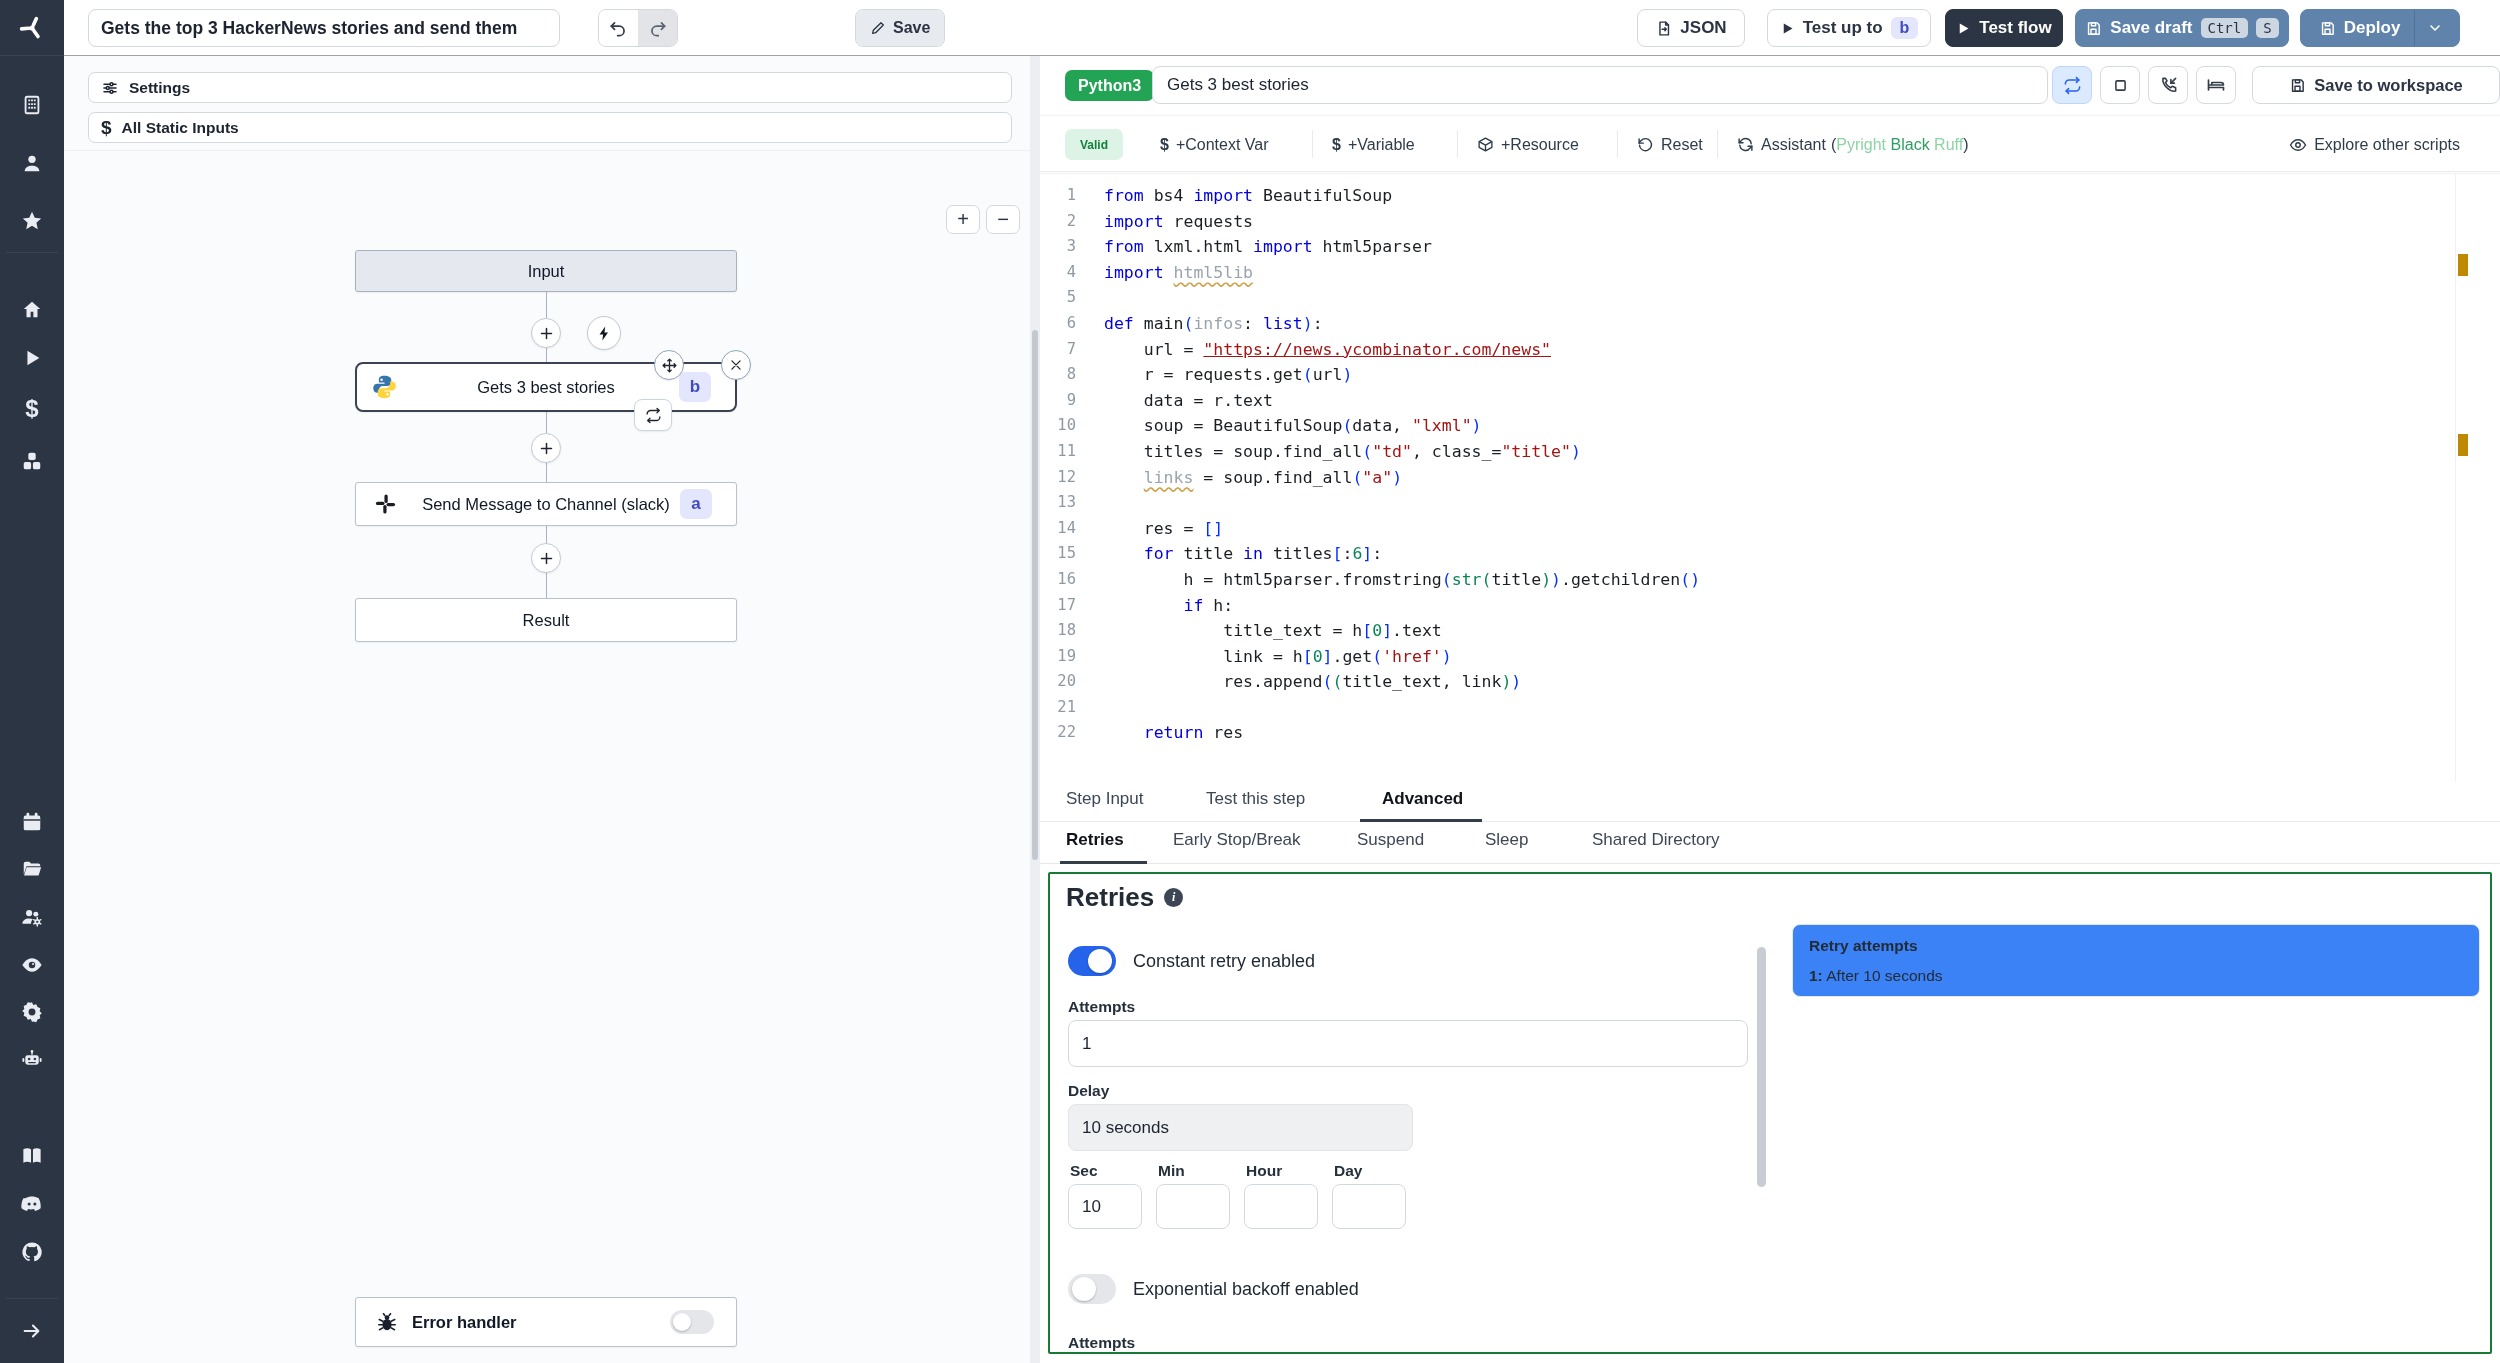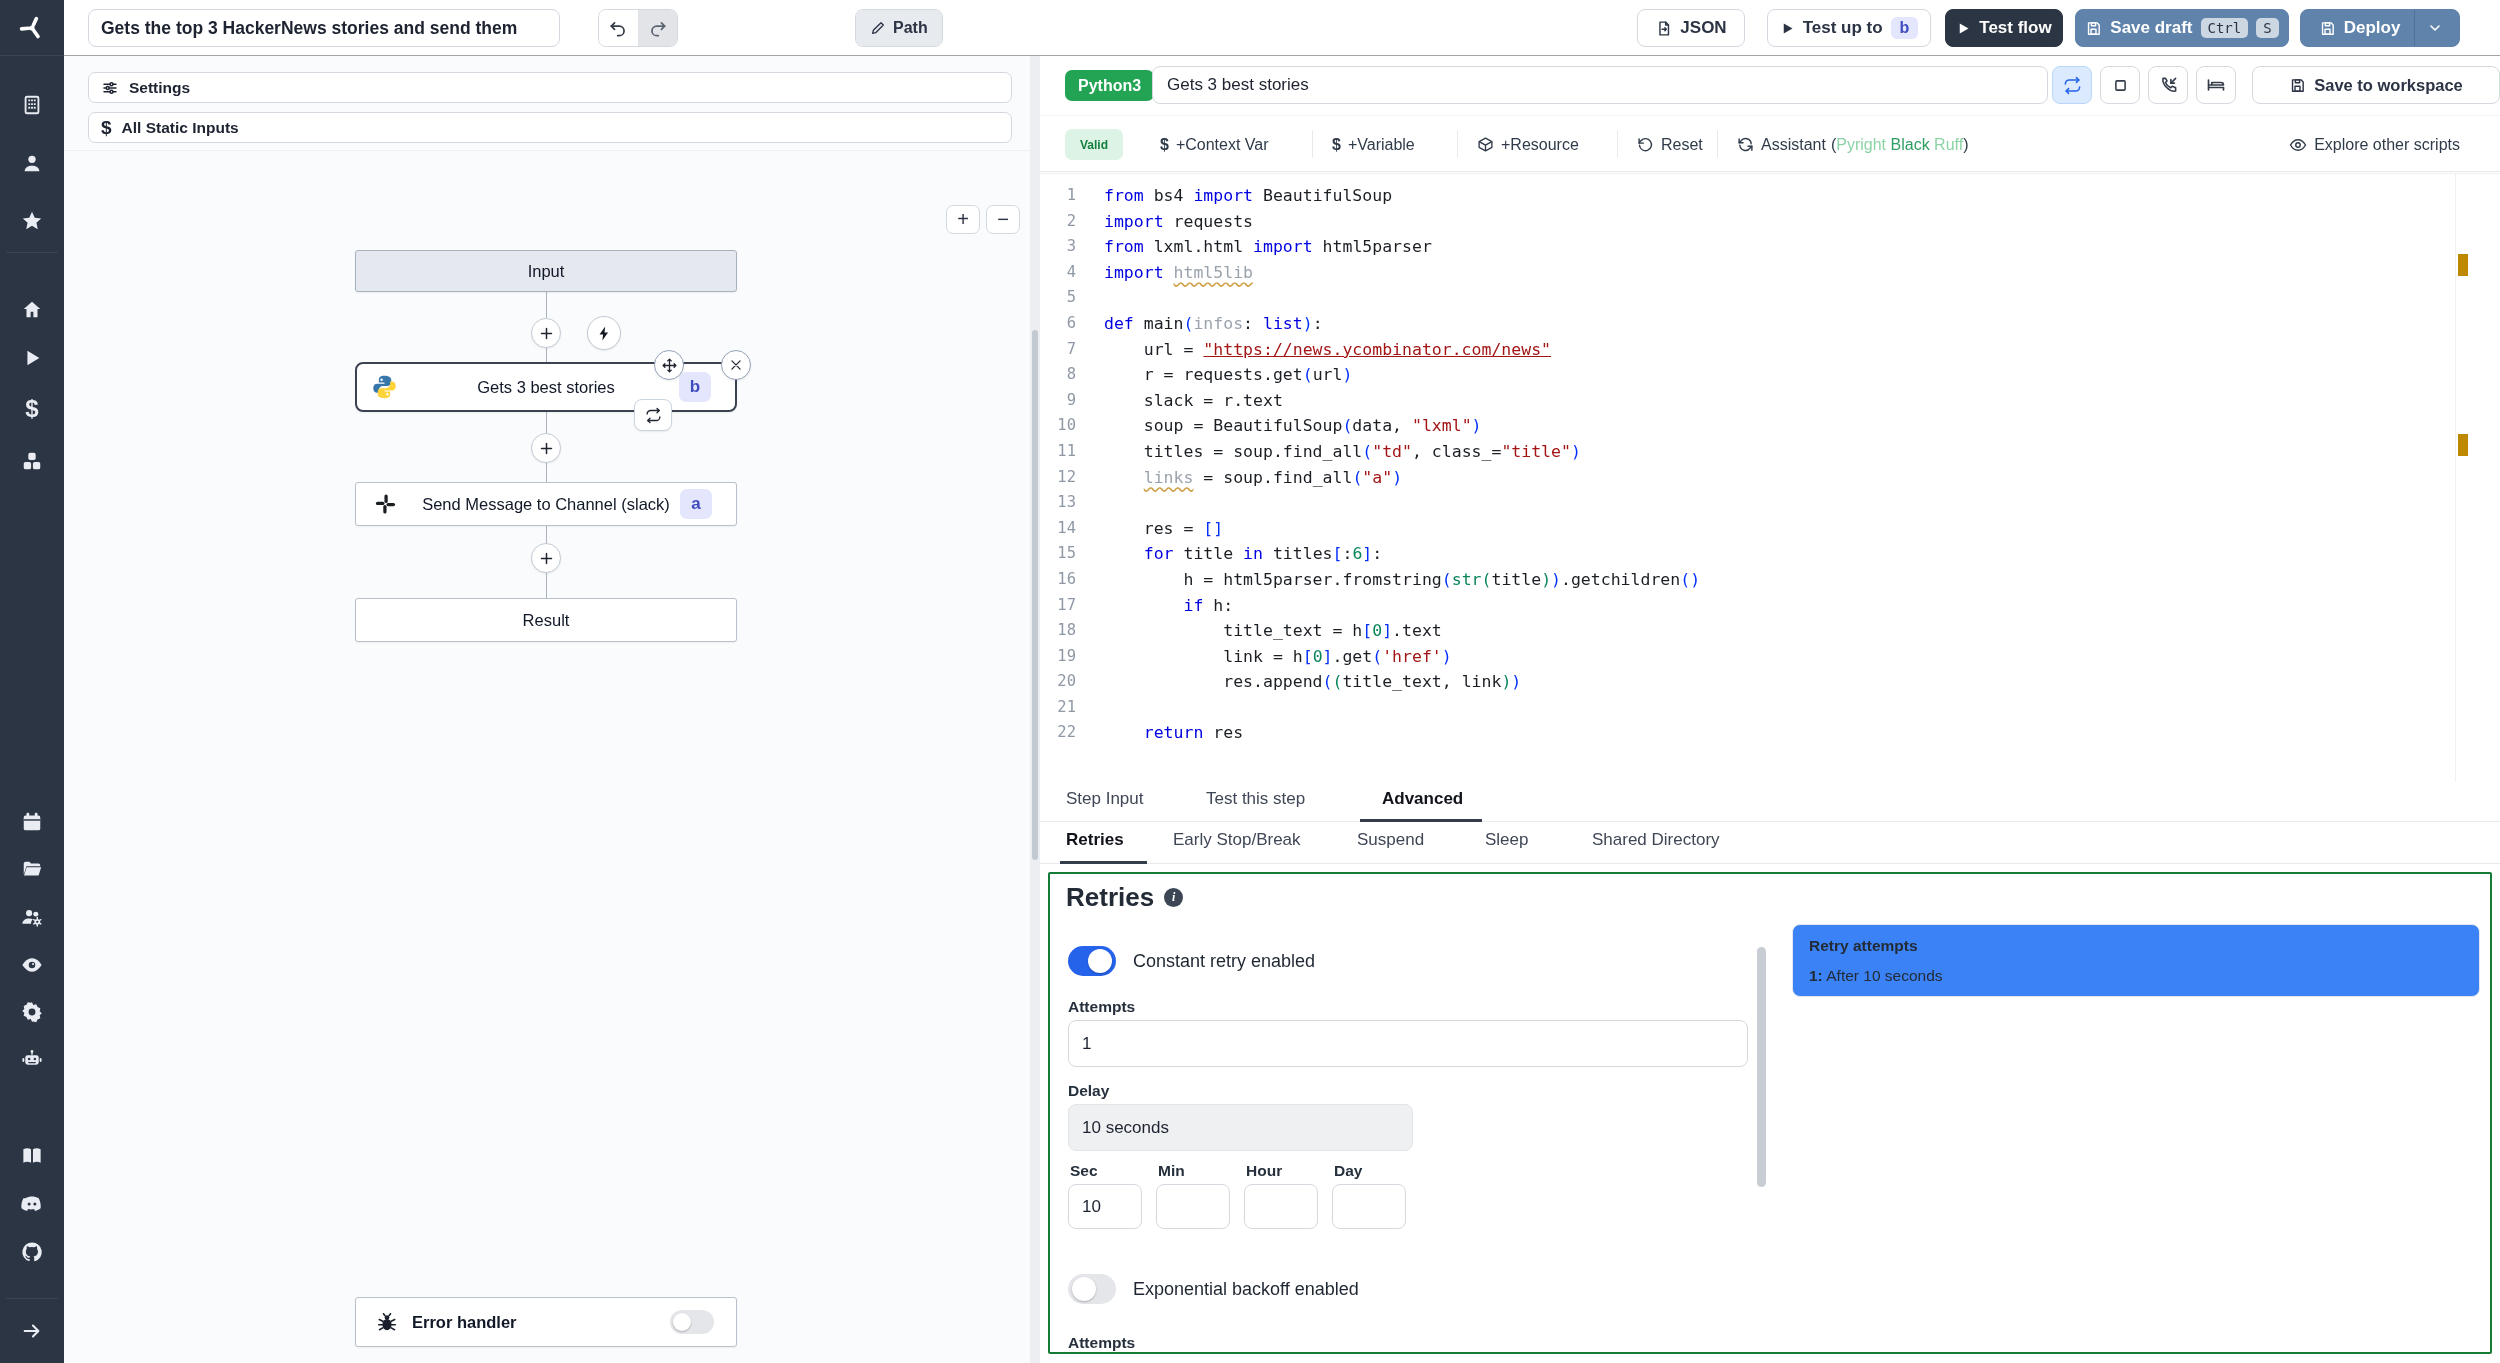--- a/index.html
+++ b/index.html
@@ -255,21 +255,21 @@
           </svg>
         </div>
     </div>
     <div class="path-chip">
       <div class="path-left">
         <span>
             <svg width="16" height="16" viewBox="0 0 24 24" fill="none" stroke="#2b3344" stroke-width="2" stroke-linecap="round" stroke-linejoin="round">
               <path d="M4 20l4.5-1L20 7.5 16.5 4 5 15.5z"></path>
             </svg>
           </span>
-        <span>Path</span>
+        <span>Save</span>
       </div>
     </div>
     <button class="tb-btn" style="left:1573px;width:108px">
       <svg width="17" height="17" viewBox="0 0 24 24" fill="none" stroke="#2b3344" stroke-width="2" stroke-linecap="round" stroke-linejoin="round">
           <path d="M7 3h8l4 4v14H7z"></path>
           <path d="M15 3v4h4"></path>
           <path d="M10 13h6M14 11l2 2-2 2"></path>
         </svg>
       <span>JSON</span>
     </button>
@@ -523,21 +523,21 @@
     <div class="editor">
       <div class="codewrap" id="codewrap">
           <div class="cline"><span class="lnum">1</span><span class="ltext"><span class="tok-kw">from</span> bs4 <span class="tok-kw">import</span> BeautifulSoup</span></div>
           <div class="cline"><span class="lnum">2</span><span class="ltext"><span class="tok-kw">import</span> requests</span></div>
           <div class="cline"><span class="lnum">3</span><span class="ltext"><span class="tok-kw">from</span> lxml.html <span class="tok-kw">import</span> html5parser</span></div>
           <div class="cline"><span class="lnum">4</span><span class="ltext"><span class="tok-kw">import</span> <span class="tok-dim tok-squig">html5lib</span></span></div>
           <div class="cline"><span class="lnum">5</span><span class="ltext">&nbsp;</span></div>
           <div class="cline"><span class="lnum">6</span><span class="ltext"><span class="tok-kw">def</span> main<span class="tok-br1">(</span><span class="tok-dim">infos</span>: <span class="tok-kw">list</span><span class="tok-br1">)</span>:</span></div>
           <div class="cline"><span class="lnum">7</span><span class="ltext">    url = <span class="tok-str tok-link">"https://news.ycombinator.com/news"</span></span></div>
           <div class="cline"><span class="lnum">8</span><span class="ltext">    r = requests.get<span class="tok-br1">(</span>url<span class="tok-br1">)</span></span></div>
-          <div class="cline"><span class="lnum">9</span><span class="ltext">    slack = r.text</span></div>
+          <div class="cline"><span class="lnum">9</span><span class="ltext">    data = r.text</span></div>
           <div class="cline"><span class="lnum">10</span><span class="ltext">    soup = BeautifulSoup<span class="tok-br1">(</span>data, <span class="tok-str">"lxml"</span><span class="tok-br1">)</span></span></div>
           <div class="cline"><span class="lnum">11</span><span class="ltext">    titles = soup.find_all<span class="tok-br1">(</span><span class="tok-str">"td"</span>, class_=<span class="tok-str">"title"</span><span class="tok-br1">)</span></span></div>
           <div class="cline"><span class="lnum">12</span><span class="ltext">    <span class="tok-dim tok-squig">links</span> = soup.find_all<span class="tok-br1">(</span><span class="tok-str">"a"</span><span class="tok-br1">)</span></span></div>
           <div class="cline"><span class="lnum">13</span><span class="ltext">&nbsp;</span></div>
           <div class="cline"><span class="lnum">14</span><span class="ltext">    res = <span class="tok-br1">[</span><span class="tok-br1">]</span></span></div>
           <div class="cline"><span class="lnum">15</span><span class="ltext">    <span class="tok-kw">for</span> title <span class="tok-kw">in</span> titles<span class="tok-br1">[</span>:<span class="tok-num">6</span><span class="tok-br1">]</span>:</span></div>
           <div class="cline"><span class="lnum">16</span><span class="ltext">        h = html5parser.fromstring<span class="tok-br1">(</span><span class="tok-green">str</span><span class="tok-br2">(</span>title<span class="tok-br2">)</span><span class="tok-br1">)</span>.getchildren<span class="tok-br1">(</span><span class="tok-br1">)</span></span></div>
           <div class="cline"><span class="lnum">17</span><span class="ltext">        <span class="tok-kw">if</span> h:</span></div>
           <div class="cline"><span class="lnum">18</span><span class="ltext">            title_text = h<span class="tok-br1">[</span><span class="tok-num">0</span><span class="tok-br1">]</span>.text</span></div>
           <div class="cline"><span class="lnum">19</span><span class="ltext">            link = h<span class="tok-br1">[</span><span class="tok-num">0</span><span class="tok-br1">]</span>.get<span class="tok-br1">(</span><span class="tok-str">'href'</span><span class="tok-br1">)</span></span></div>

